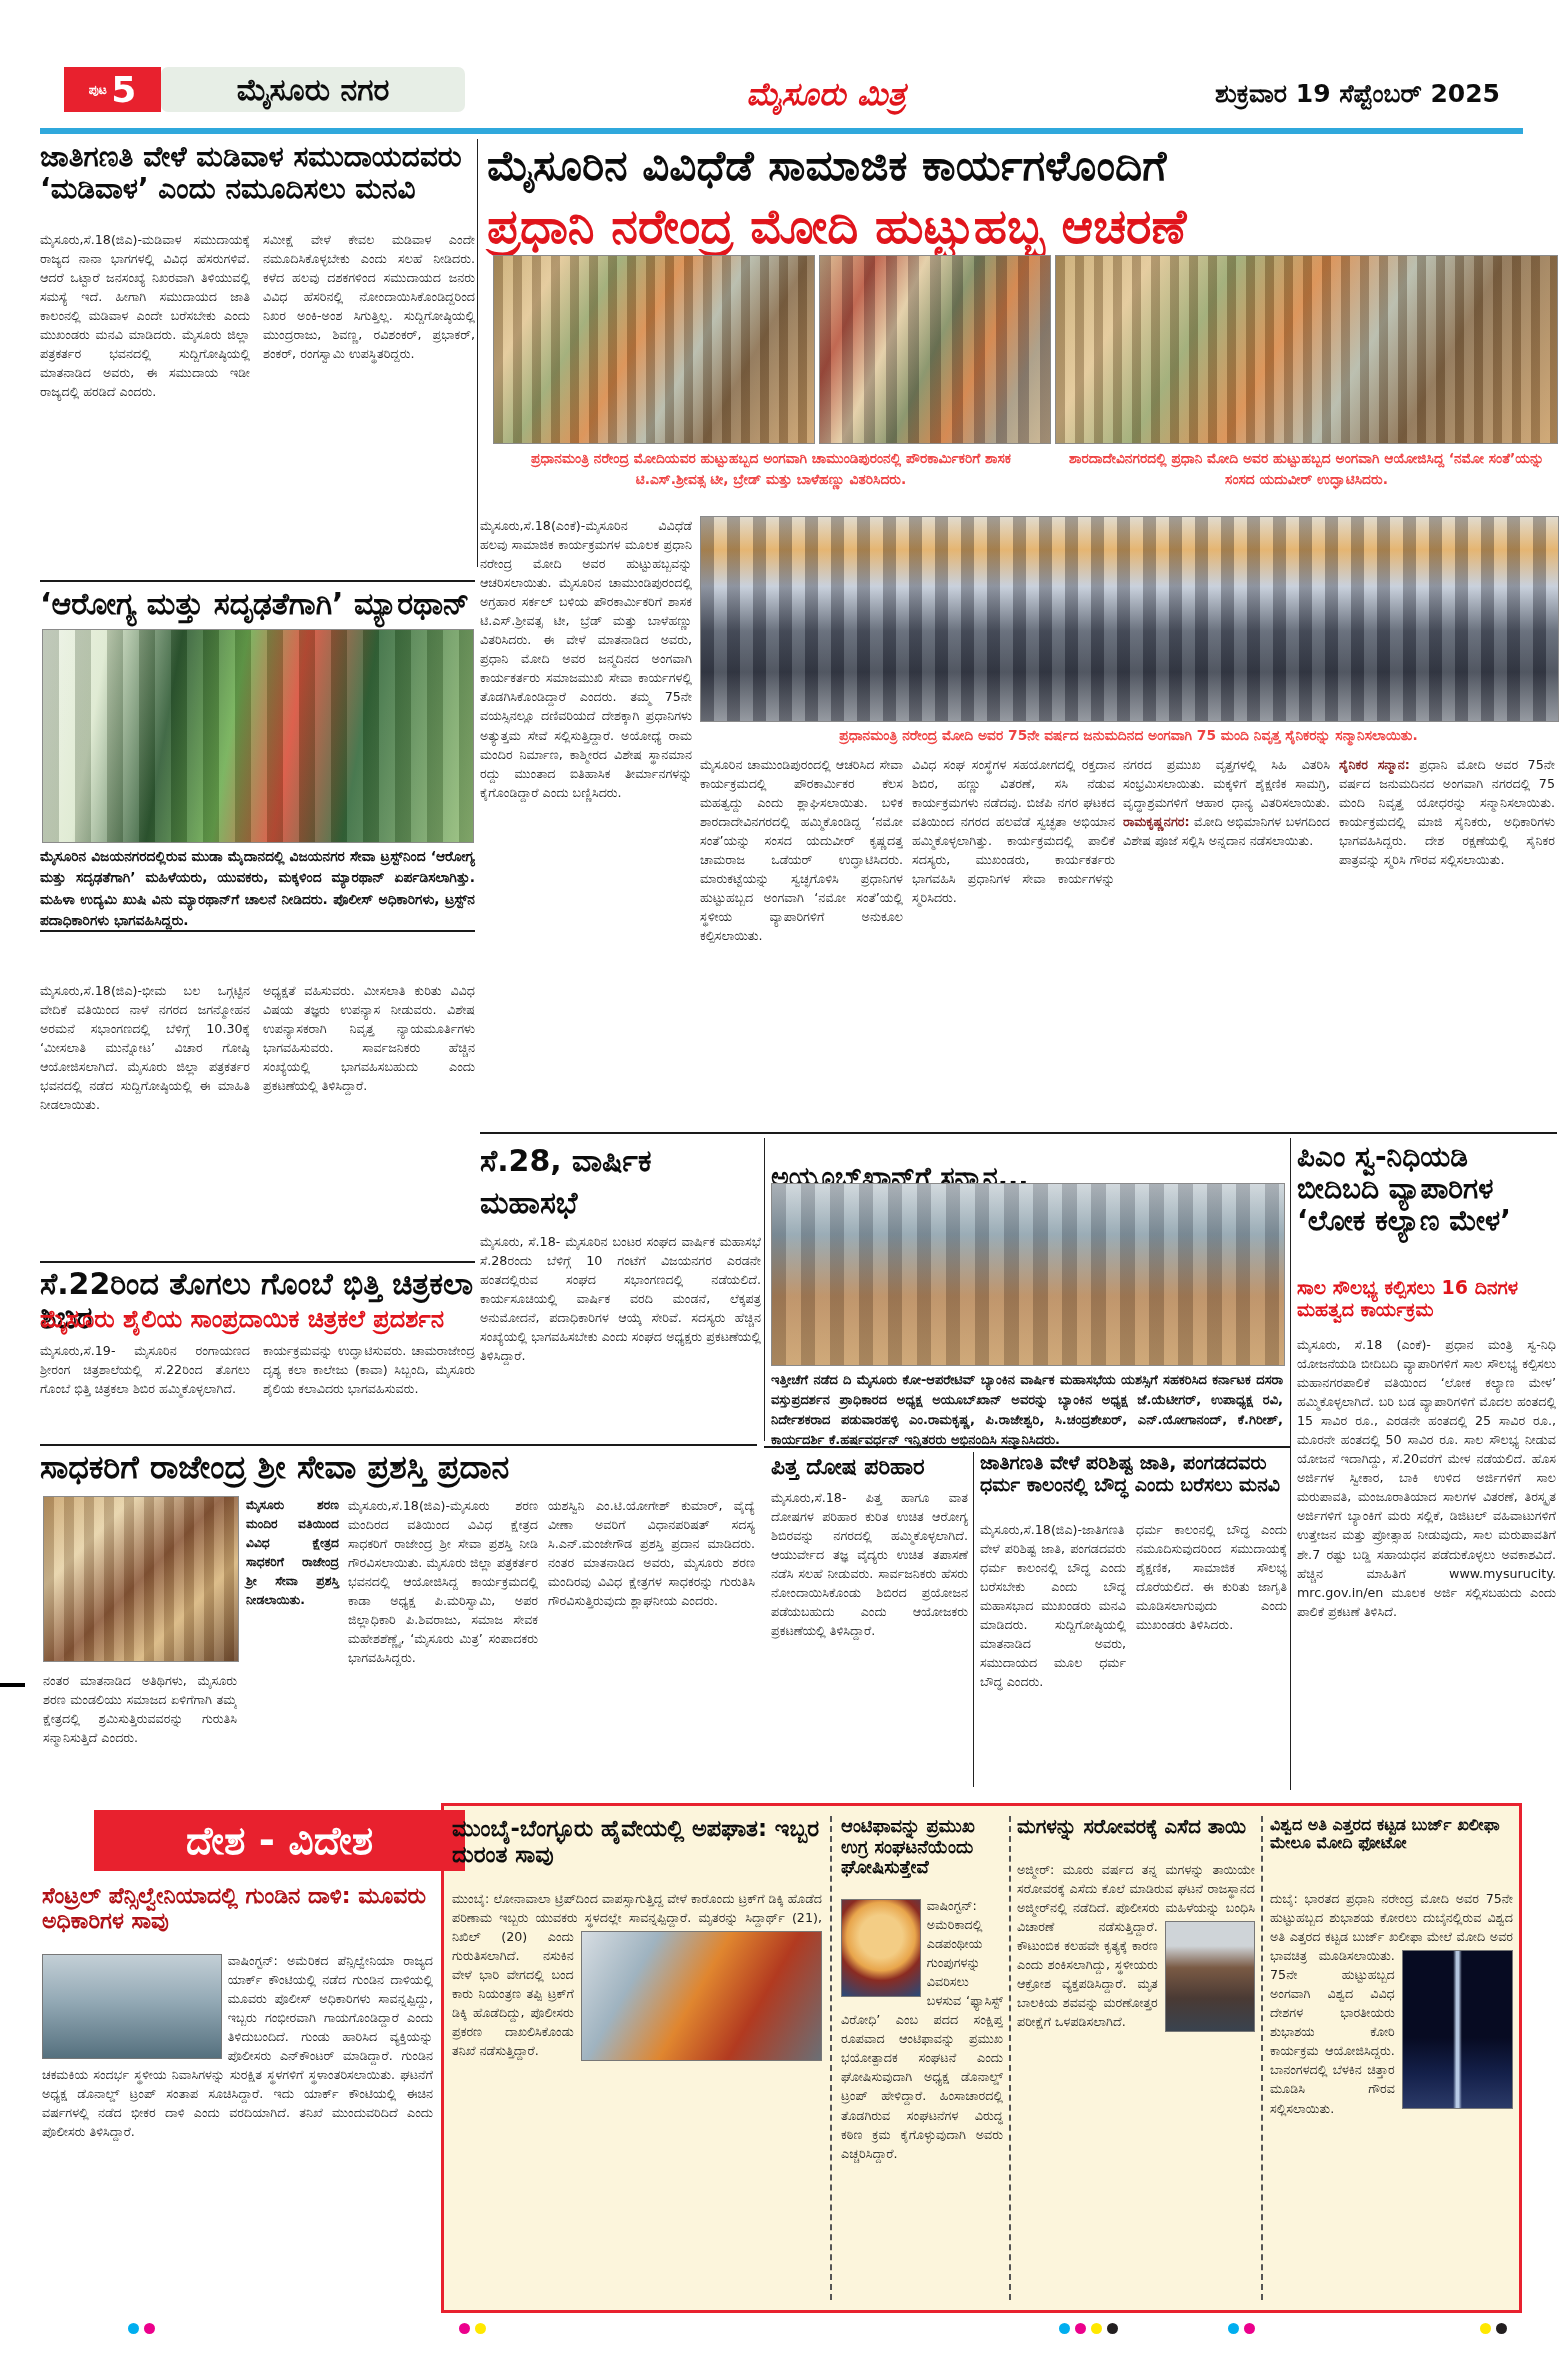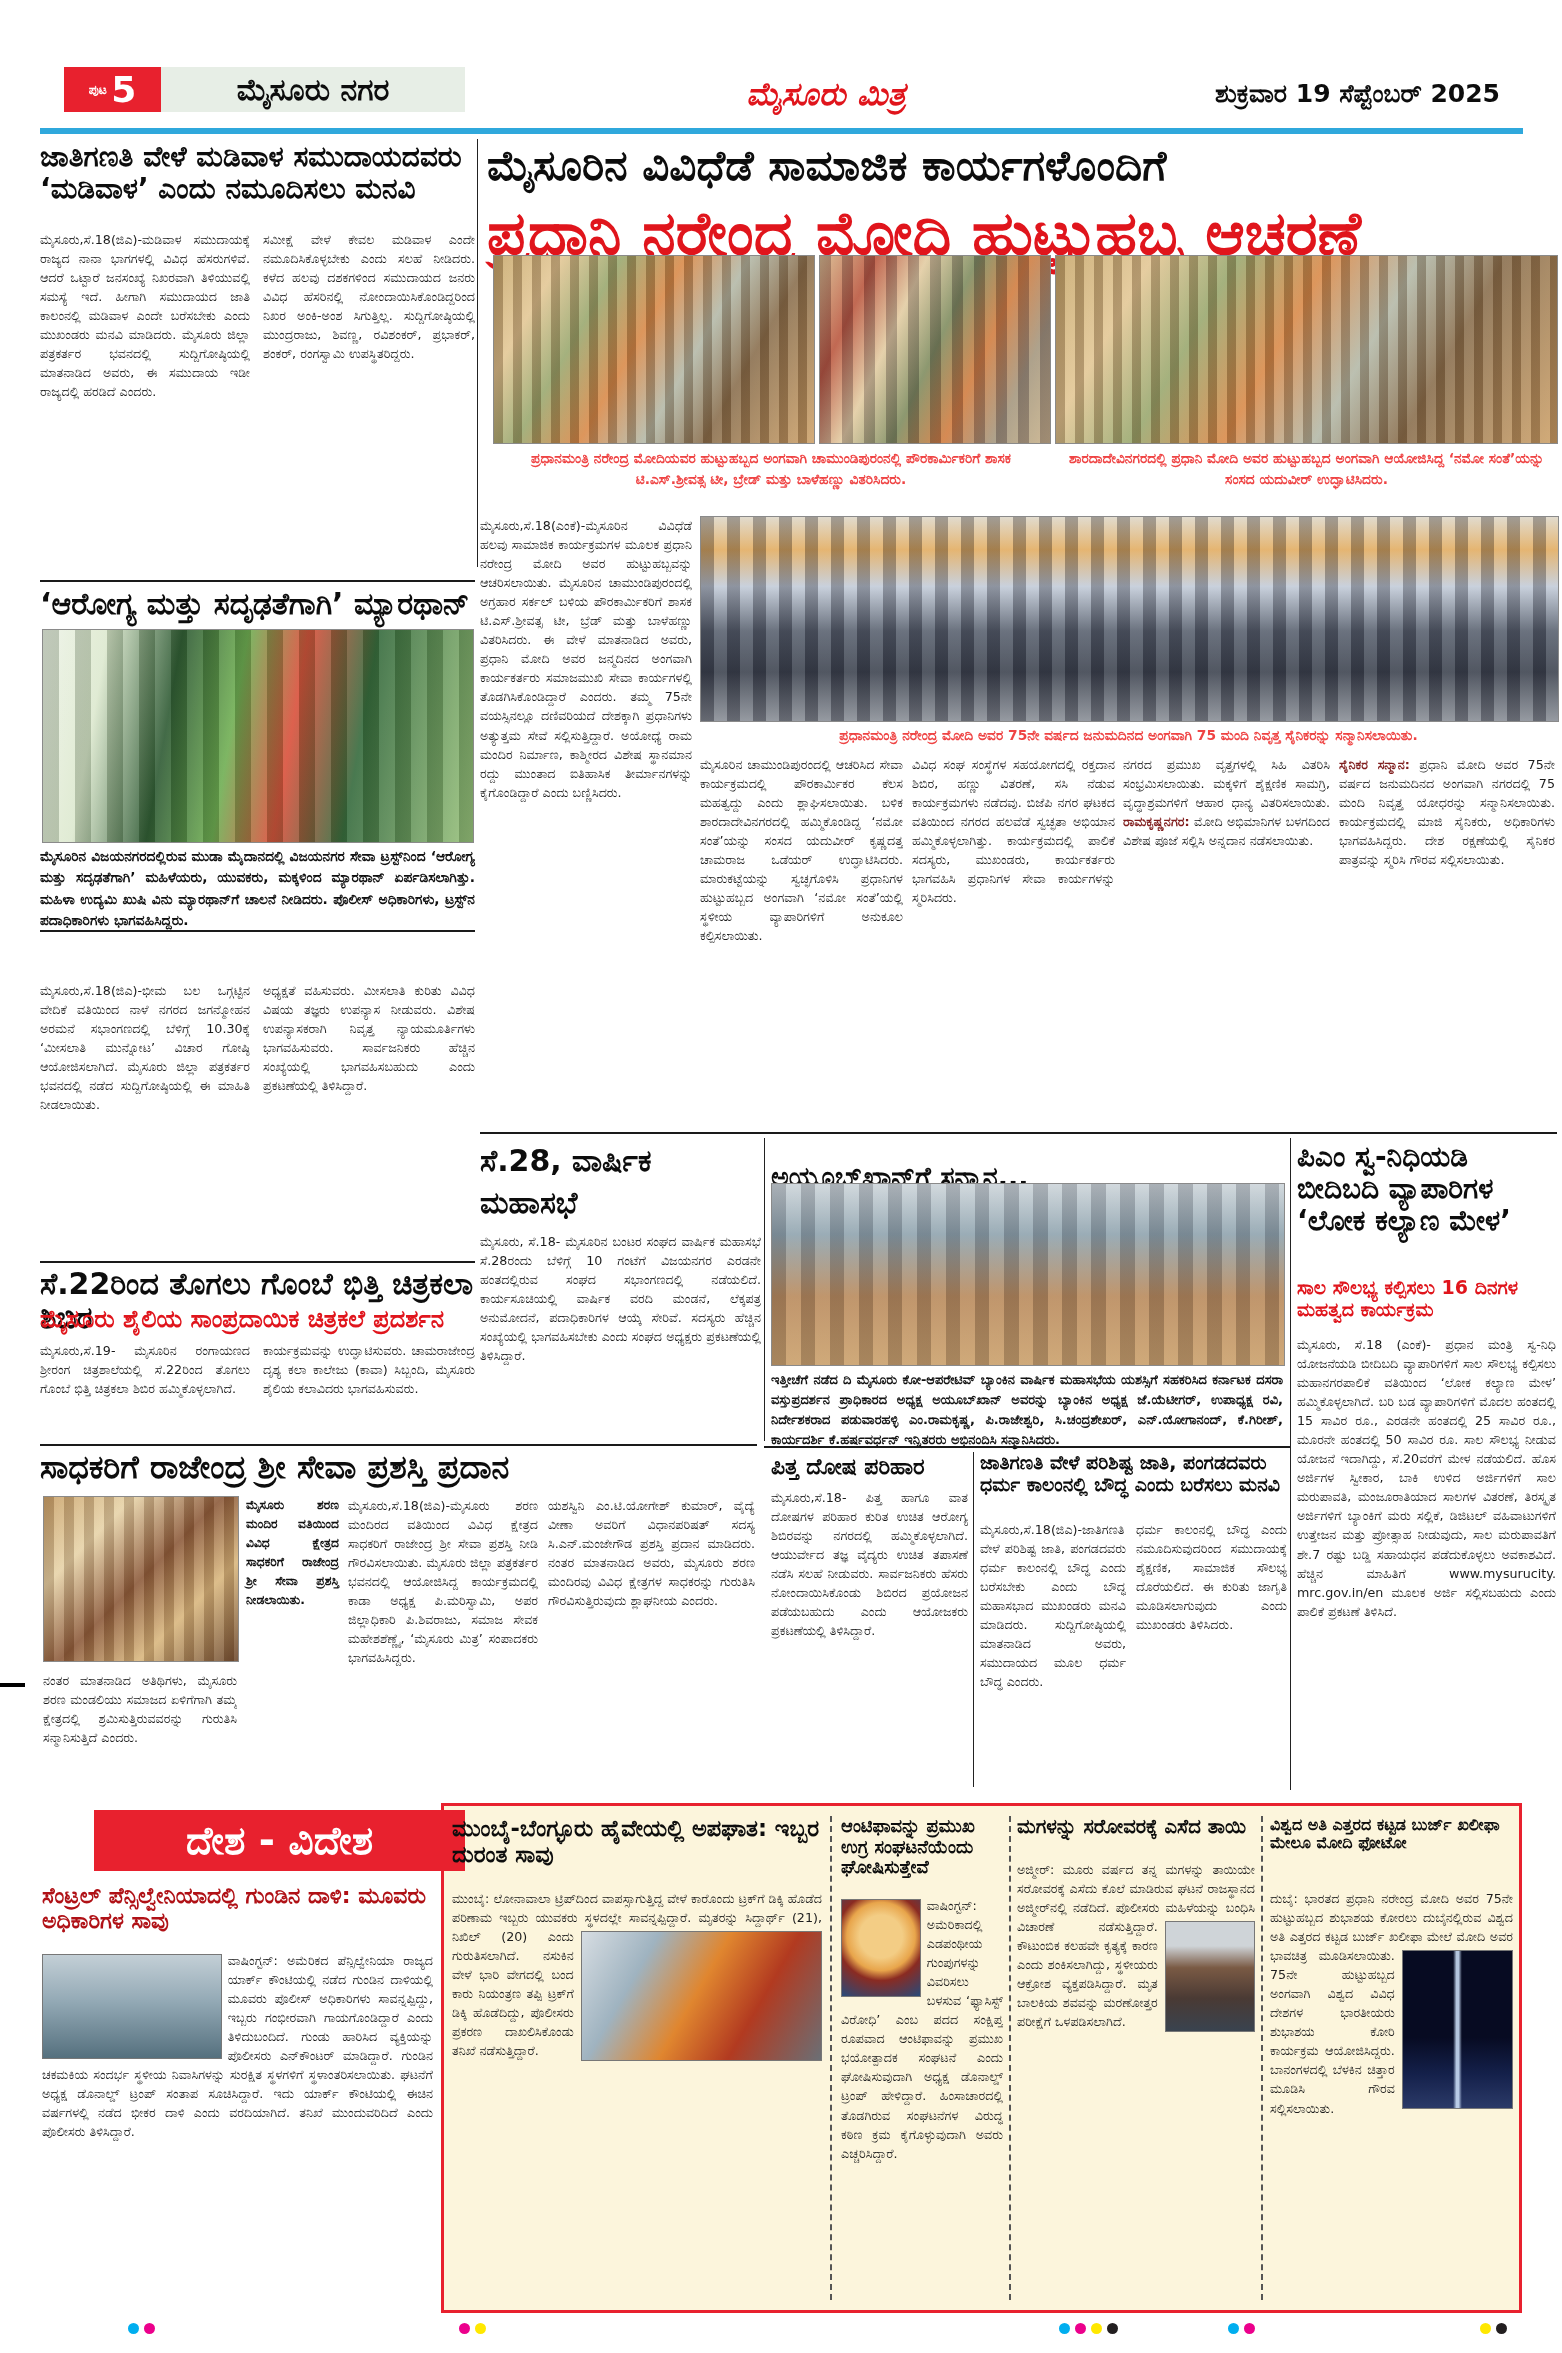--- a/index.html
+++ b/index.html
@@ -47,21 +47,21 @@
 </style>
 </head>
 <body>
 
 <div class="page">
 
   <div class="abs" style="left:64px;top:67px;width:97px;height:45px;background:#e8212e;display:flex;align-items:center;justify-content:center;gap:4.3px;">
     <span style="color:#fff;font-size:12.3px;font-weight:bold;">ಪುಟ</span>
     <span style="color:#fff;font-size:36px;font-weight:bold;line-height:1;">5</span>
   </div>
-  <div class="abs" style="left:161px;top:67px;width:304px;height:45px;background:#e7eee6;display:flex;align-items:center;justify-content:center;">
+  <div class="abs" style="left:161px;top:67px;width:304px;height:45px;background:#e7eee6;display:flex;align-items:center;justify-content:center;border-radius:7px;">
     <span style="font-size:30px;font-weight:bold;color:#0d0d0d;">ಮೈಸೂರು ನಗರ</span>
   </div>
   <div class="abs" style="left:623px;top:71px;width:406px;height:45px;display:flex;align-items:center;justify-content:center;">
     <span style="font-size:32px;font-weight:bold;font-style:italic;color:#e0151c;">ಮೈಸೂರು ಮಿತ್ರ</span>
   </div>
   <div class="abs" style="left:1130px;top:75px;width:370px;height:38px;display:flex;align-items:center;justify-content:flex-end;">
     <span style="font-size:25px;font-weight:bold;color:#0d0d0d;">ಶುಕ್ರವಾರ 19 ಸೆಪ್ಟೆಂಬರ್ 2025</span>
   </div>
   <div class="abs" style="left:40px;top:128px;width:1483px;height:5.8px;background:#2fa8dc;"></div>
 
@@ -87,21 +87,21 @@
   <div class="abs rule" style="left:40px;top:1444px;width:717px;height:2.2px;"></div>
   <div class="abs hl" style="left:40px;top:1449px;width:717px;height:39px;font-size:32px;">ಸಾಧಕರಿಗೆ ರಾಜೇಂದ್ರ ಶ್ರೀ ಸೇವಾ ಪ್ರಶಸ್ತಿ ಪ್ರದಾನ</div>
   <div class="abs photo ph-award" style="left:43px;top:1496px;width:194px;height:164px;"></div>
   <div class="abs cap-j" style="left:246px;top:1496px;width:93px;height:239px;font-size:12.3px;">ಮೈಸೂರು ಶರಣ ಮಂದಿರ ವತಿಯಿಂದ ವಿವಿಧ ಕ್ಷೇತ್ರದ ಸಾಧಕರಿಗೆ ರಾಜೇಂದ್ರ ಶ್ರೀ ಸೇವಾ ಪ್ರಶಸ್ತಿ ನೀಡಲಾಯಿತು.</div>
   <div class="abs body-txt" style="left:348px;top:1496px;width:190px;height:290px;">ಮೈಸೂರು,ಸೆ.18(ಜಿಎ)-ಮೈಸೂರು ಶರಣ ಮಂದಿರದ ವತಿಯಿಂದ ವಿವಿಧ ಕ್ಷೇತ್ರದ ಸಾಧಕರಿಗೆ ರಾಜೇಂದ್ರ ಶ್ರೀ ಸೇವಾ ಪ್ರಶಸ್ತಿ ನೀಡಿ ಗೌರವಿಸಲಾಯಿತು. ಮೈಸೂರು ಜಿಲ್ಲಾ ಪತ್ರಕರ್ತರ ಭವನದಲ್ಲಿ ಆಯೋಜಿಸಿದ್ದ ಕಾರ್ಯಕ್ರಮದಲ್ಲಿ ಕಾಡಾ ಅಧ್ಯಕ್ಷ ಪಿ.ಮರಿಸ್ವಾಮಿ, ಅಪರ ಜಿಲ್ಲಾಧಿಕಾರಿ ಪಿ.ಶಿವರಾಜು, ಸಮಾಜ ಸೇವಕ ಮಹೇಶಶೆಣ್ಣೈ, ‘ಮೈಸೂರು ಮಿತ್ರ’ ಸಂಪಾದಕರು ಭಾಗವಹಿಸಿದ್ದರು.</div>
   <div class="abs body-txt" style="left:548px;top:1496px;width:207px;height:290px;">ಯಶಸ್ವಿನಿ ಎಂ.ಟಿ.ಯೋಗೇಶ್ ಕುಮಾರ್, ವೈದ್ಯೆ ವೀಣಾ ಅವರಿಗೆ ವಿಧಾನಪರಿಷತ್ ಸದಸ್ಯ ಸಿ.ಎನ್.ಮಂಜೇಗೌಡ ಪ್ರಶಸ್ತಿ ಪ್ರದಾನ ಮಾಡಿದರು. ನಂತರ ಮಾತನಾಡಿದ ಅವರು, ಮೈಸೂರು ಶರಣ ಮಂದಿರವು ವಿವಿಧ ಕ್ಷೇತ್ರಗಳ ಸಾಧಕರನ್ನು ಗುರುತಿಸಿ ಗೌರವಿಸುತ್ತಿರುವುದು ಶ್ಲಾಘನೀಯ ಎಂದರು.</div>
   <div class="abs body-txt" style="left:43px;top:1671px;width:194px;height:114px;">ನಂತರ ಮಾತನಾಡಿದ ಅತಿಥಿಗಳು, ಮೈಸೂರು ಶರಣ ಮಂಡಲಿಯು ಸಮಾಜದ ಏಳಿಗೆಗಾಗಿ ತಮ್ಮ ಕ್ಷೇತ್ರದಲ್ಲಿ ಶ್ರಮಿಸುತ್ತಿರುವವರನ್ನು ಗುರುತಿಸಿ ಸನ್ಮಾನಿಸುತ್ತಿದೆ ಎಂದರು.</div>
 
   <div class="abs vline" style="left:477px;top:139px;height:428px;"></div>
   <div class="abs hl" style="left:487px;top:142px;width:1067px;height:54px;font-size:42px;">ಮೈಸೂರಿನ ವಿವಿಧೆಡೆ ಸಾಮಾಜಿಕ ಕಾರ್ಯಗಳೊಂದಿಗೆ</div>
-  <div class="abs hl red" style="left:487px;top:199px;width:1067px;height:57px;font-size:60px;">ಪ್ರಧಾನಿ ನರೇಂದ್ರ ಮೋದಿ ಹುಟ್ಟುಹಬ್ಬ ಆಚರಣೆ</div>
+  <div class="abs hl red" style="left:487px;top:199px;width:1067px;height:57px;font-size:48px;">ಪ್ರಧಾನಿ ನರೇಂದ್ರ ಮೋದಿ ಹುಟ್ಟುಹಬ್ಬ ಆಚರಣೆ</div>
 
   <div class="abs photo ph-crowd" style="left:493px;top:255px;width:320px;height:187px;"></div>
   <div class="abs photo ph-crowd2" style="left:819px;top:255px;width:230px;height:187px;"></div>
   <div class="abs photo ph-crowd" style="left:1055px;top:255px;width:501px;height:187px;"></div>
   <div class="abs cap" style="left:500px;top:448px;width:542px;height:59px;">ಪ್ರಧಾನಮಂತ್ರಿ ನರೇಂದ್ರ ಮೋದಿಯವರ ಹುಟ್ಟುಹಬ್ಬದ ಅಂಗವಾಗಿ ಚಾಮುಂಡಿಪುರಂನಲ್ಲಿ ಪೌರಕಾರ್ಮಿಕರಿಗೆ ಶಾಸಕ ಟಿ.ಎಸ್.ಶ್ರೀವತ್ಸ ಟೀ, ಬ್ರೇಡ್ ಮತ್ತು ಬಾಳೆಹಣ್ಣು ವಿತರಿಸಿದರು.</div>
   <div class="abs cap" style="left:1058px;top:448px;width:497px;height:59px;">ಶಾರದಾದೇವಿನಗರದಲ್ಲಿ ಪ್ರಧಾನಿ ಮೋದಿ ಅವರ ಹುಟ್ಟುಹಬ್ಬದ ಅಂಗವಾಗಿ ಆಯೋಜಿಸಿದ್ದ ‘ನಮೋ ಸಂತೆ’ಯನ್ನು ಸಂಸದ ಯದುವೀರ್ ಉದ್ಘಾಟಿಸಿದರು.</div>
 
   <div class="abs body-txt" style="left:480px;top:516px;width:212px;height:613px;">ಮೈಸೂರು,ಸೆ.18(ಎಂಕೆ)-ಮೈಸೂರಿನ ವಿವಿಧೆಡೆ ಹಲವು ಸಾಮಾಜಿಕ ಕಾರ್ಯಕ್ರಮಗಳ ಮೂಲಕ ಪ್ರಧಾನಿ ನರೇಂದ್ರ ಮೋದಿ ಅವರ ಹುಟ್ಟುಹಬ್ಬವನ್ನು ಆಚರಿಸಲಾಯಿತು. ಮೈಸೂರಿನ ಚಾಮುಂಡಿಪುರಂದಲ್ಲಿ ಅಗ್ರಹಾರ ಸರ್ಕಲ್ ಬಳಿಯ ಪೌರಕಾರ್ಮಿಕರಿಗೆ ಶಾಸಕ ಟಿ.ಎಸ್.ಶ್ರೀವತ್ಸ ಟೀ, ಬ್ರೆಡ್ ಮತ್ತು ಬಾಳೆಹಣ್ಣು ವಿತರಿಸಿದರು. ಈ ವೇಳೆ ಮಾತನಾಡಿದ ಅವರು, ಪ್ರಧಾನಿ ಮೋದಿ ಅವರ ಜನ್ಮದಿನದ ಅಂಗವಾಗಿ ಕಾರ್ಯಕರ್ತರು ಸಮಾಜಮುಖಿ ಸೇವಾ ಕಾರ್ಯಗಳಲ್ಲಿ ತೊಡಗಿಸಿಕೊಂಡಿದ್ದಾರೆ ಎಂದರು. ತಮ್ಮ 75ನೇ ವಯಸ್ಸಿನಲ್ಲೂ ದಣಿವರಿಯದೆ ದೇಶಕ್ಕಾಗಿ ಪ್ರಧಾನಿಗಳು ಅತ್ಯುತ್ತಮ ಸೇವೆ ಸಲ್ಲಿಸುತ್ತಿದ್ದಾರೆ. ಅಯೋಧ್ಯೆ ರಾಮ ಮಂದಿರ ನಿರ್ಮಾಣ, ಕಾಶ್ಮೀರದ ವಿಶೇಷ ಸ್ಥಾನಮಾನ ರದ್ದು ಮುಂತಾದ ಐತಿಹಾಸಿಕ ತೀರ್ಮಾನಗಳನ್ನು ಕೈಗೊಂಡಿದ್ದಾರೆ ಎಂದು ಬಣ್ಣಿಸಿದರು.</div>
   <div class="abs photo ph-group" style="left:700px;top:516px;width:857px;height:204px;"></div>
   <div class="abs cap" style="left:700px;top:725px;width:857px;height:23px;">ಪ್ರಧಾನಮಂತ್ರಿ ನರೇಂದ್ರ ಮೋದಿ ಅವರ 75ನೇ ವರ್ಷದ ಜನುಮದಿನದ ಅಂಗವಾಗಿ 75 ಮಂದಿ ನಿವೃತ್ತ ಸೈನಿಕರನ್ನು ಸನ್ಮಾನಿಸಲಾಯಿತು.</div>

